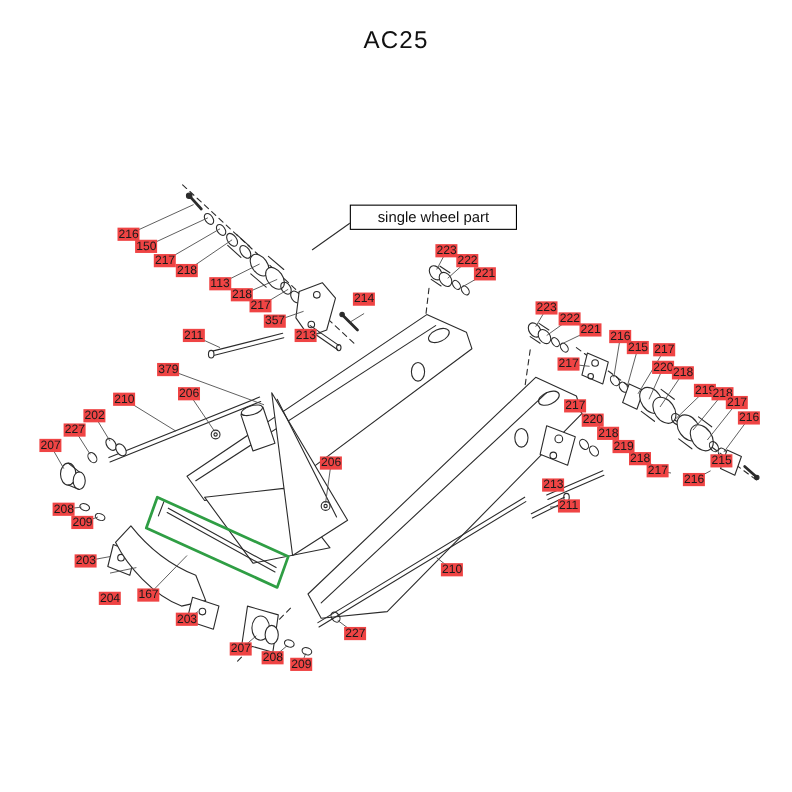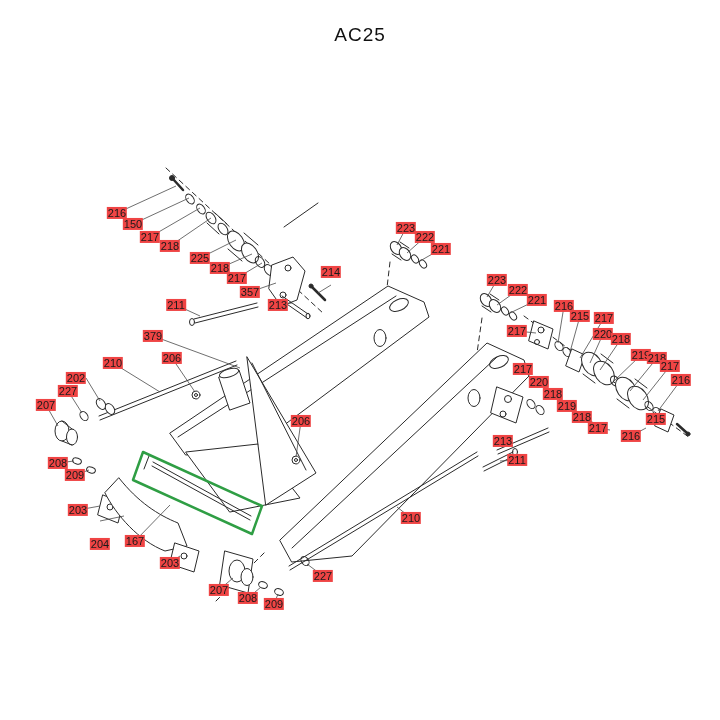--- a/index.html
+++ b/index.html
@@ -2,21 +2,21 @@
 <html><head>
 <meta charset="utf-8">
 <style>
   html,body{margin:0;padding:0;background:#ffffff;}
   .stage{
     position:relative;width:720px;height:720px;background:#ffffff;
     font-family:"Liberation Sans",sans-serif;overflow:hidden;
   }
   .title{
     position:absolute;top:24px;left:0;width:100%;text-align:center;
-    font-size:19px;letter-spacing:1px;color:#111;
+    font-size:22px;letter-spacing:1px;color:#111;
   }
   .drawing-svg{position:absolute;left:0;top:0;width:720px;height:720px;}
   .dash{stroke-dasharray:5 4;}
   .part-label{
     position:absolute;transform:translate(-50%,-50%);
     font-size:11px;line-height:1.1;color:#1a1a1a;background:#ef4444;
     padding:0 1px;white-space:nowrap;
   }
   .callout{
     position:absolute;left:318px;top:186px;width:152px;height:23px;
@@ -215,37 +215,40 @@
         <line x1="539" y1="382" x2="551" y2="394"></line>
         <line x1="553" y1="394" x2="565" y2="404"></line>
         <line x1="567" y1="406" x2="580" y2="414"></line>
         <line x1="582" y1="417" x2="594" y2="423"></line>
         <line x1="598" y1="428" x2="610" y2="430"></line>
         <line x1="656" y1="419" x2="662" y2="417"></line>
         <line x1="631" y1="436" x2="646" y2="428"></line>
       </g>
   </svg>
 
+  <div class="callout">
+    <span>single wheel part</span>
+  </div>
 
   <div id="labels">
       <div class="part-label" style="left: 117px; top: 213px;">216</div>
       <div class="part-label" style="left: 133px; top: 224px;">150</div>
       <div class="part-label" style="left: 150px; top: 237px;">217</div>
       <div class="part-label" style="left: 170px; top: 246px;">218</div>
-      <div class="part-label" style="left: 200px; top: 258px;">225</div>
+      <div class="part-label" style="left: 200px; top: 258px;">113</div>
       <div class="part-label" style="left: 220px; top: 268px;">218</div>
       <div class="part-label" style="left: 237px; top: 278px;">217</div>
       <div class="part-label" style="left: 250px; top: 292px;">357</div>
       <div class="part-label" style="left: 278px; top: 305px;">213</div>
       <div class="part-label" style="left: 331px; top: 272px; text-align: right;">214</div>
       <div class="part-label" style="left: 176px; top: 305px;">211</div>
       <div class="part-label" style="left: 153px; top: 336px;">379</div>
       <div class="part-label" style="left: 172px; top: 358px;">206</div>
       <div class="part-label" style="left: 113px; top: 363px;">210</div>
-      <div class="part-label" style="left: 76px; top: 378px;">202</div>
+      <div class="part-label" style="left: 86px; top: 378px;">202</div>
       <div class="part-label" style="left: 68px; top: 391px;">227</div>
       <div class="part-label" style="left: 46px; top: 405px;">207</div>
       <div class="part-label" style="left: 58px; top: 463px;">208</div>
       <div class="part-label" style="left: 75px; top: 475px;">209</div>
       <div class="part-label" style="left: 78px; top: 510px;">203</div>
       <div class="part-label" style="left: 100px; top: 521px; margin-top: 23px;">204</div>
       <div class="part-label" style="left: 135px; top: 541px;">167</div>
       <div class="part-label" style="left: 170px; top: 563px;">203</div>
       <div class="part-label" style="left: 219px; top: 590px;">207</div>
       <div class="part-label" style="left: 248px; top: 598px;">208</div>

